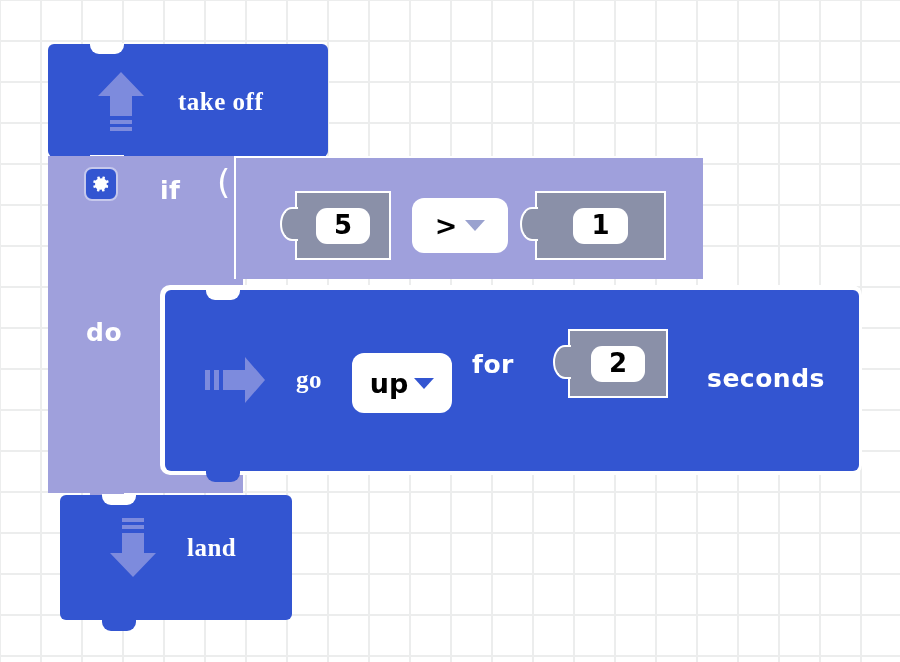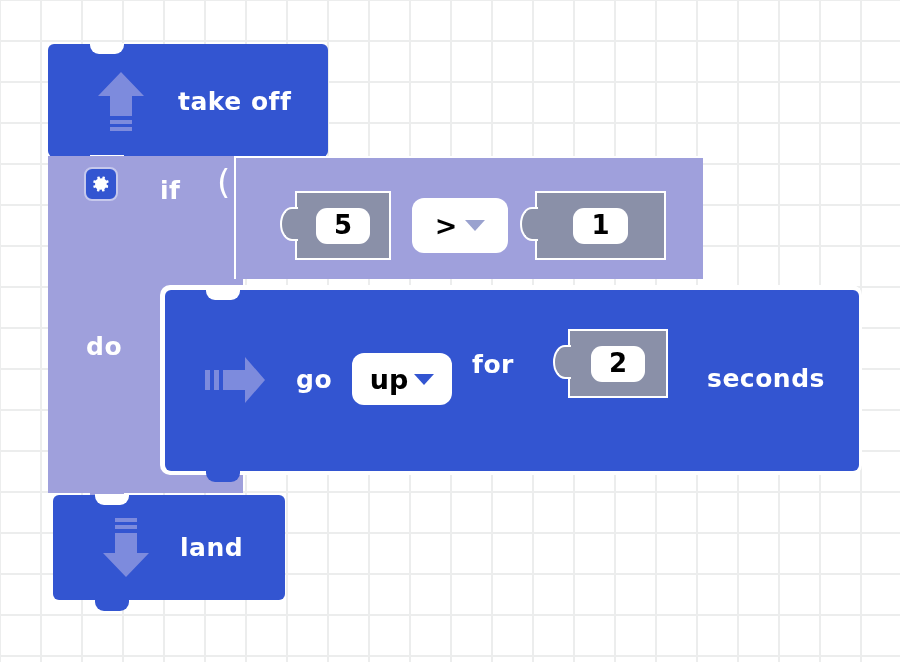--- a/index.html
+++ b/index.html
@@ -27,21 +27,21 @@
     background-size: 41px 41px;
     background-position: -1px -1px;
   }
 
   
   .block {
     position: absolute;
     box-sizing: border-box;
   }
 
-  .blk-blue   { background-color: #3355d1; }
+  .blk-blue   { background-color: #3355d1; font-family: Liberation Serif, serif; }
   .blk-purple { background-color: #9fa0dc; }
 
   
   .stmt {
     border-radius: 6px;
   }
 
   
   .notch-top {
     position: absolute;
@@ -251,54 +251,54 @@
   <div class="dropdown" style="left:412px; top:198px; width:96px; height:55px;">
     <span>&gt;</span>
     <span class="dd-caret caret-grayblue"></span>
   </div>
 
   <div class="value-blk" style="left:535px; top:191px; width:131px; height:69px;">
     <div class="puzzle-tab"></div>
     <div class="field-num">1</div>
   </div>
 
-  <span class="blk-text" style="left:86px; top:334px;">do</span>
+  <span class="blk-text" style="left:86px; top:320px;">do</span>
 
   <div class="white-outline" style="left:160px; top:285px; width:702px; height:190px; border-radius:10px;"></div>
 
   <div class="block stmt blk-blue" style="left:165px; top:290px; width:694px; height:181px;padding-left:8px;">
     <div class="notch-top" style="left:41px;"></div>
     <div class="notch-bottom blk-blue" style="left:41px;"></div>
 
     <span class="icon-box" style="left:40px; top:64px;">
       <svg width="60" height="52" viewBox="0 0 60 52">
         <rect x="0" y="16" width="5" height="20" fill="#7d8bdd"></rect>
         <rect x="9" y="16" width="5" height="20" fill="#7d8bdd"></rect>
         <polygon points="18,16 40,16 40,3 60,26 40,49 40,36 18,36" fill="#7d8bdd"></polygon>
       </svg>
     </span>
 
     <span class="blk-text" style="left:131px; top:77px;">go</span>
   </div>
 
-  <div class="dropdown" style="left:352px; top:353px; width:100px; height:52px; gap:6px;">
+  <div class="dropdown" style="left:352px; top:353px; width:100px; height:60px; gap:6px;">
     <span>up</span>
     <span class="dd-caret caret-blue"></span>
   </div>
 
   <span class="blk-text" style="left:472px; top:352px;">for</span>
 
   <div class="value-blk" style="left:568px; top:329px; width:100px; height:69px;">
     <div class="puzzle-tab"></div>
     <div class="field-num">2</div>
   </div>
 
   <span class="blk-text" style="left:707px; top:366px;">seconds</span>
 
-  <div class="block stmt blk-blue" style="left:53px; top:495px; width:232px; height:105px;">
+  <div class="block stmt blk-blue" style="left:60px; top:495px; width:232px; height:125px;">
     <div class="notch-top"></div>
     <div class="notch-bottom blk-blue"></div>
 
     <span class="icon-box" style="left:48px; top:22px;">
       <svg width="50" height="62" viewBox="0 0 50 62">
         <rect x="14" y="1" width="22" height="4" fill="#7d8bdd"></rect>
         <rect x="14" y="8" width="22" height="4" fill="#7d8bdd"></rect>
         <polygon points="14,16 36,16 36,36 48,36 25,60 2,36 14,36" fill="#7d8bdd"></polygon>
       </svg>
     </span>

